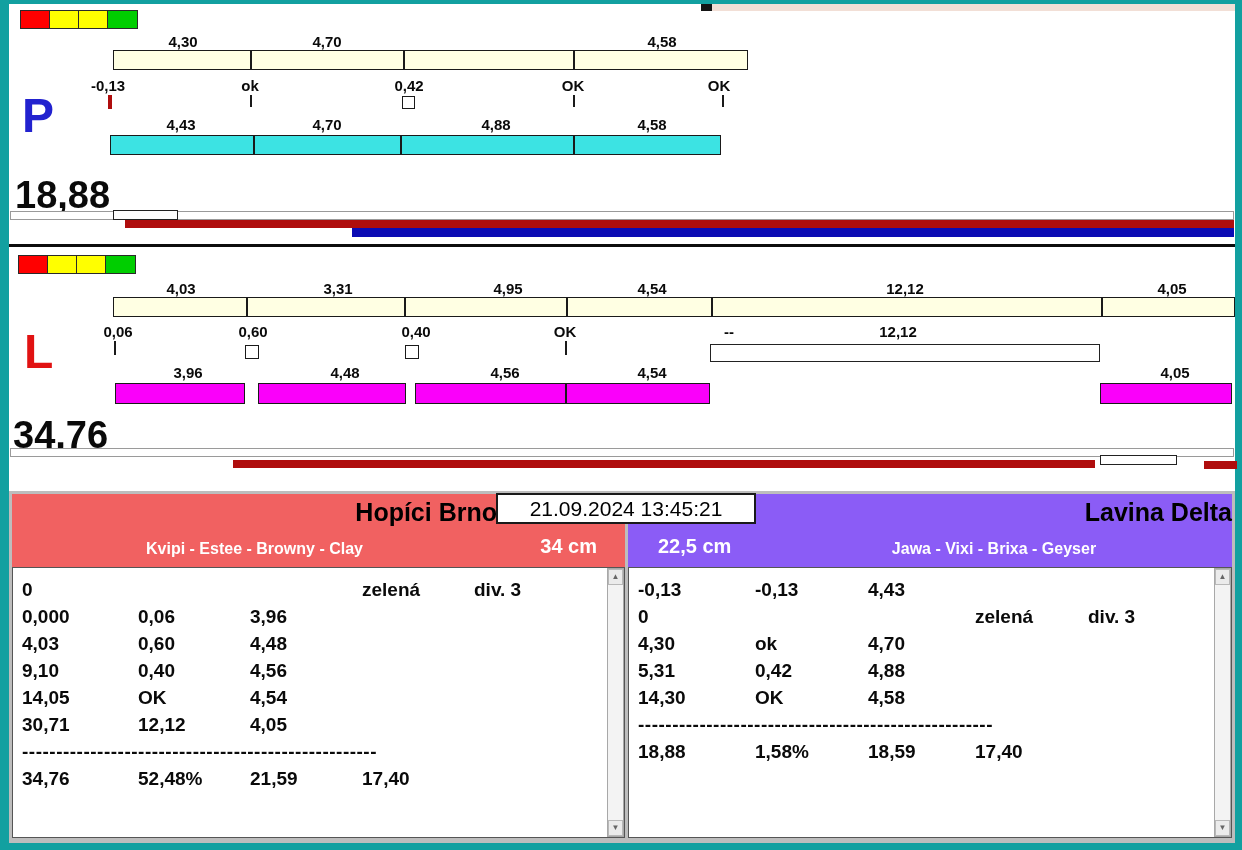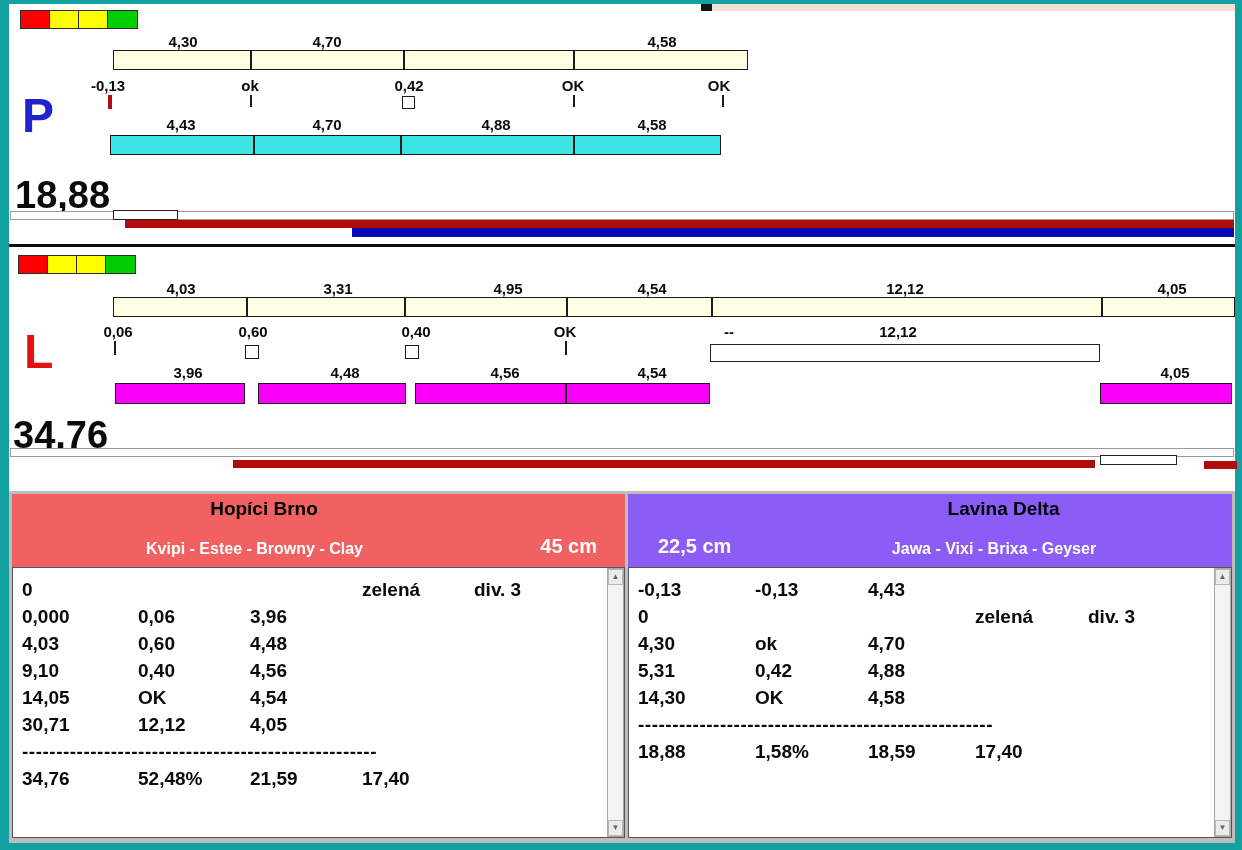--- a/index.html
+++ b/index.html
@@ -15,21 +15,21 @@
   .sq { width:29px; height:17px; border-right:1px solid #2a2a2a; }
   .sq:last-child { border-right:0; }
   .tick { position:absolute; width:2px; background:#1a1a1a; }
   .checkbox { position:absolute; background:#fff; border:1px solid #1a1a1a; }
   .big-letter { position:absolute; font-size:48px; font-weight:bold; line-height:1; }
   .total { position:absolute; font-size:38px; font-weight:bold; color:#0a0a0a; line-height:1; }
   .thin { position:absolute; }
   .sepline { position:absolute; background:#0d0d0d; }
   .bottom-bg { position:absolute; background:#BDBDBD; }
   .team-header { position:absolute; height:73px; }
-  .team-title { position:absolute; font-size:19px; font-weight:bold; color:#000; text-align:center; white-space:nowrap;padding-left:19px; }
+  .team-title { position:absolute; font-size:25px; font-weight:bold; color:#000; text-align:right; white-space:nowrap;padding-left:19px; }
   .team-members { position:absolute; font-size:16px; font-weight:bold; color:#fff; text-align:center; white-space:nowrap; }
   .team-height { position:absolute; font-size:20px; font-weight:bold; color:#fff; white-space:nowrap; }
   .team-body { position:absolute; background:#fff; border:1px solid #555; }
   .timestamp { position:absolute; background:#fff; border:2px solid #1a1a1a; font-size:21px; color:#000; text-align:center; line-height:28px; }
   .trow { position:absolute; display:flex; font-size:19px; font-weight:bold; color:#0a0a0a; white-space:pre; }
   .trow span { flex:none; }
   .dashrow { position:absolute; font-size:19px; font-weight:bold; color:#0a0a0a; letter-spacing:0.5px; white-space:nowrap; }
   .scrollbar { position:absolute; width:17px; background:#F3F3F3; border:1px solid #A8A8A8; }
   .scroll-btn { position:absolute; left:0; width:15px; height:16px; background:#EBEBEB; border:1px solid #B8B8B8; color:#666; font-size:8px; line-height:14px; text-align:center; }
   .scroll-up { top:0; }
@@ -152,29 +152,30 @@
   <div class="thin" style="left:10px;top:448px;width:1224px;height:9px;background:#fff;border:1px solid #9a9a9a"></div>
   <div class="thin" style="left: 233px; top: 460px; width: 862px; height: 8px; background-color: rgb(175, 13, 13);"></div>
   <div class="thin" style="left:1100px;top:455px;width:77px;height:10px;background:#fff;border:1px solid #222"></div>
   <div class="thin" style="left: 1204px; top: 461px; width: 33px; height: 8px; background-color: rgb(175, 13, 13);"></div>
 
   <div class="bottom-bg" style="left:9px;top:491px;width:1226px;height:352px"></div>
 
   <div class="team-header" style="left: 12px; top: 494px; width: 613px; background-color: rgb(241, 97, 97);">
     <div class="team-title" style="left:0;top:4px;width:485px">Hopíci Brno</div>
     <div class="team-members" style="left:0;top:46px;width:485px">Kvipi - Estee - Browny - Clay</div>
-    <div class="team-height" style="right:28px;top:41px">45 cm</div>
+    <div class="team-height" style="right:28px;top:41px">34 cm</div>
   </div>
 
   <div class="team-header" style="left: 628px; top: 494px; width: 604px; background-color: #8b5cf6;">
     <div class="team-title" style="left:128px;top:4px;width:476px">Lavina Delta</div>
     <div class="team-members" style="left:128px;top:46px;width:476px">Jawa - Vixi - Brixa - Geyser</div>
     <div class="team-height" style="left:30px;top:41px">22,5 cm</div>
   </div>
 
+  <div class="timestamp" style="left:496px;top:493px;width:260px;height:31px">21.09.2024 13:45:21</div>
 
   <div class="team-body" style="left:12px;top:567px;width:613px;height:271px"></div>
   <div class="team-body" style="left:628px;top:567px;width:604px;height:271px"></div>
 
   <div class="trow" style="left:22px;top:579px">
     <span style="width:116px">0</span>
     <span style="width:112px"></span>
     <span style="width:112px"></span>
     <span style="width:112px">zelená</span>
     <span>div. 3</span>

